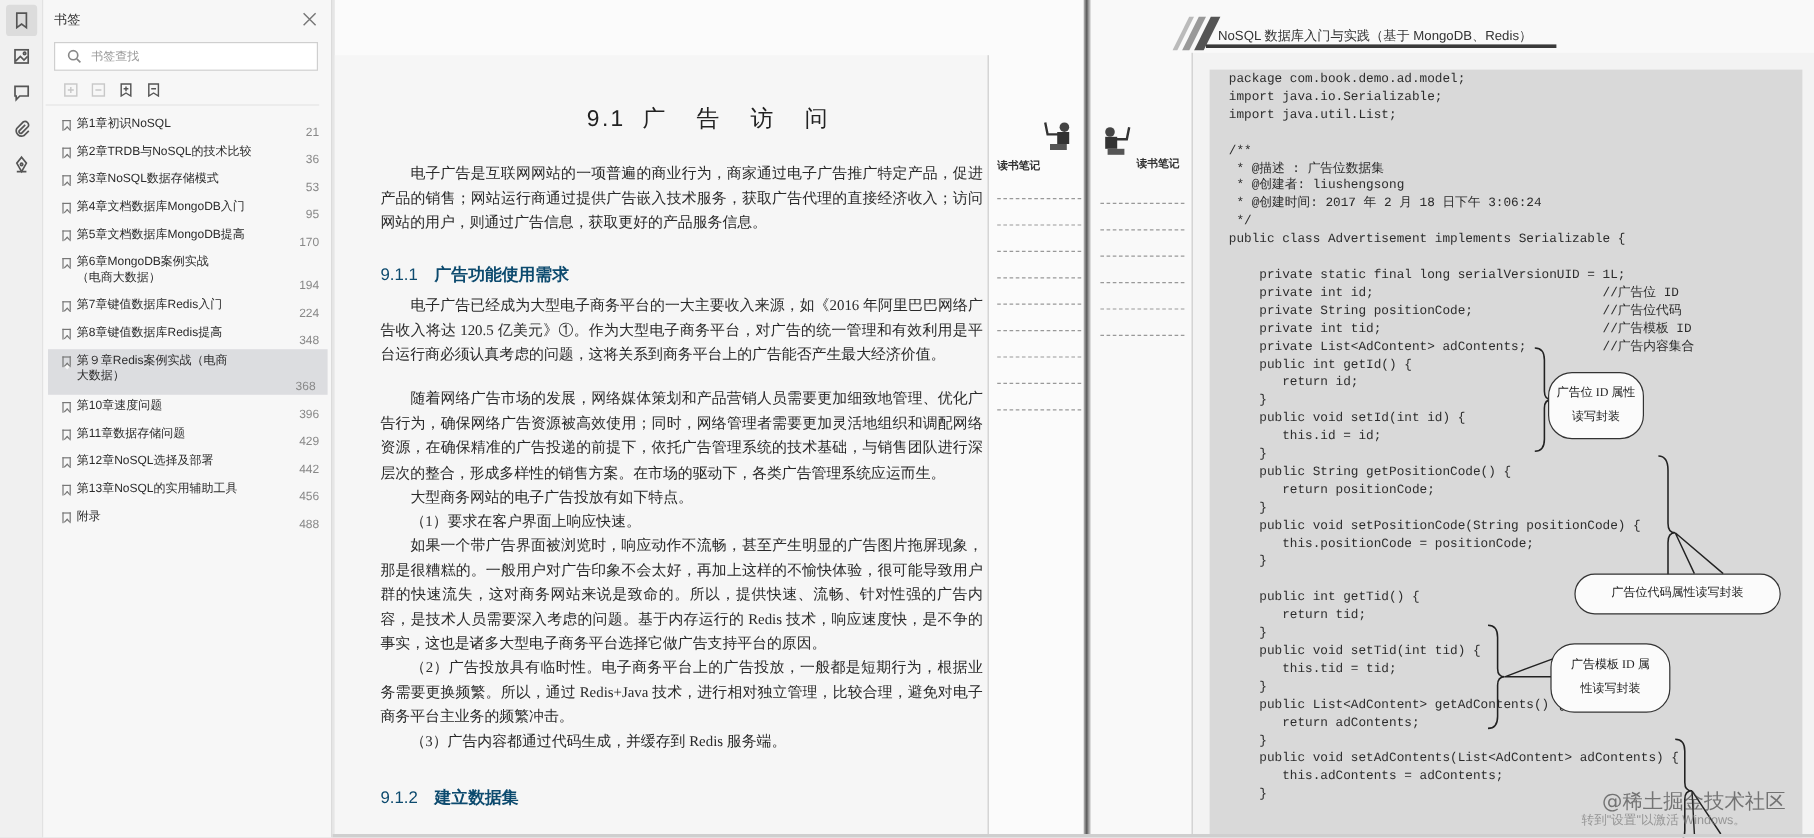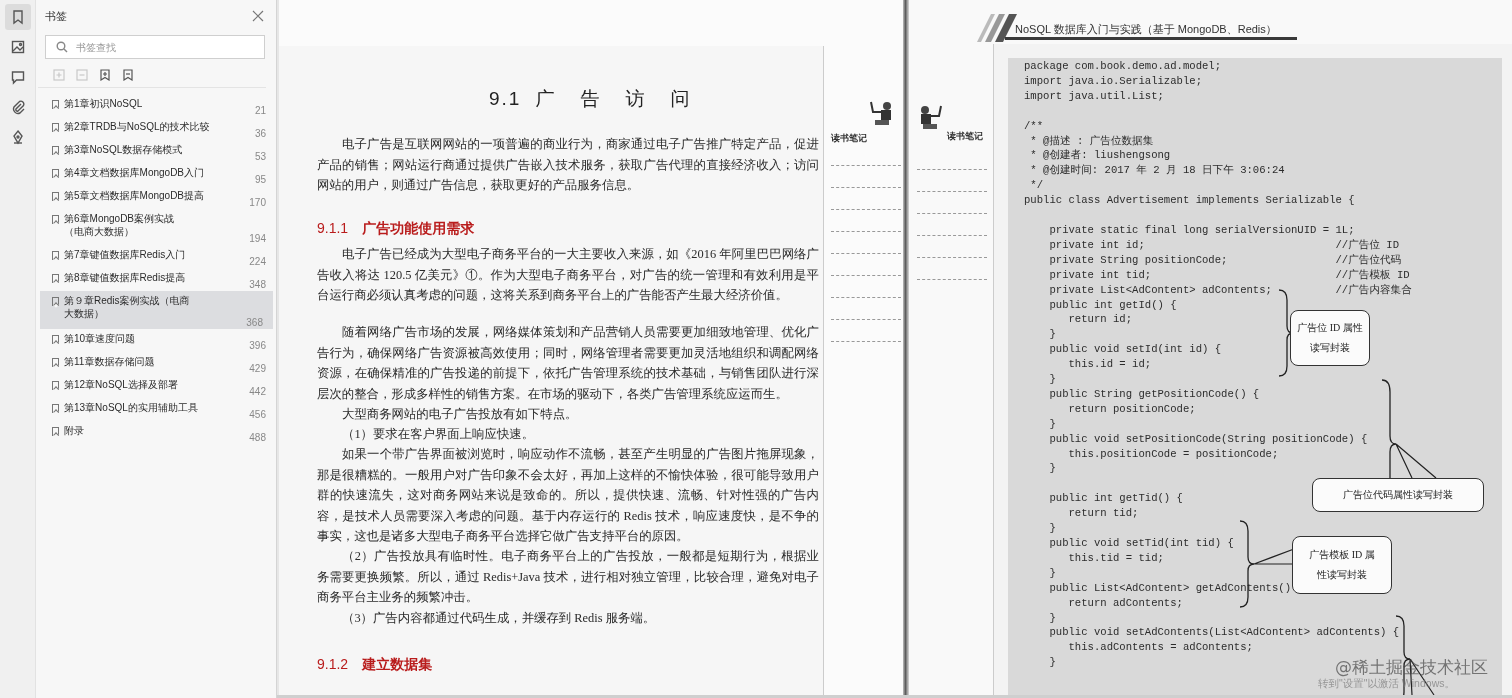--- a/index.html
+++ b/index.html
@@ -47,38 +47,38 @@
   .run-head-l { position: absolute; left: 230px; top: 16px; width: 320px; height: 26px; }
   .run-head-l .txt { position: absolute; right: 36px; top: 6px; font-size: 11px; color: #333; }
   .run-head-l .rule { position: absolute; left: 0; right: 34px; bottom: 0; height: 3px; background: #3a3a3a; }
   .run-head-l .stripes { position: absolute; right: 0; top: -4px; width: 44px; height: 30px; }
   .content-l { position: absolute; left: 0; top: 46px; width: 545px; height: 650px; border-right: 1px solid #ccc; background: #f6f6f6; }
   .title-91 { position: absolute; left: 210px; top: 40px; font-size: 19px; color: #222; letter-spacing: 2px; }
   .title-91 .num { font-family: "Liberation Sans", sans-serif; margin-right: 14px; }
   .title-91 .ch { font-family: "DejaVu Serif", serif; letter-spacing: 10px; }
   .para { position: absolute; left: 38px; width: 502px; font-family: "Liberation Serif", "DejaVu Serif", serif; font-size: 12.4px; line-height: 20.5px; color: #2a2a2a; text-align: justify; }
   .para.indent { text-indent: 25px; }
-  .h3 { position: absolute; left: 38px; font-size: 14px; font-weight: bold; color: #b91c1c; }
+  .h3 { position: absolute; left: 38px; font-size: 14px; font-weight: bold; color: #0c4a6e; }
   .h3 .n { font-weight: normal; margin-right: 14px; }
 
   .notes-l { position: absolute; left: 548px; top: 100px; width: 78px; }
   .notes-r { position: absolute; left: 4px; top: 104px; width: 78px; }
   .note-head { font-size: 9px; color: #333; font-family: "DejaVu Serif", serif; font-weight: bold; position: relative; height: 44px; }
   .note-figure { position: absolute; width: 30px; height: 28px; }
   .note-line { height: 22px; border-bottom: 1px dashed #999; margin: 0 4px; }
 
   
   .run-head-r { position: absolute; left: 68px; top: 12px; width: 320px; height: 28px; }
   .run-head-r .txt { position: absolute; left: 38px; top: 10px; font-size: 11px; color: #333; }
   .run-head-r .rule { position: absolute; left: 28px; right: 0; bottom: 0; height: 3px; background: #3a3a3a; }
   .run-head-r .stripes { position: absolute; left: 0; top: 0; width: 44px; height: 30px; }
   .content-r { position: absolute; left: 84px; top: 44px; width: 520px; height: 651px; border-left: 1px solid #ccc; background: #f3f3f3; }
   .code { position: absolute; left: 14px; top: 14px; width: 494px; height: 640px; background: #d9d9d9; }
   .code pre { font-family: "Liberation Mono", "DejaVu Sans Mono", monospace; font-size: 10.6px; line-height: 14.9px; color: #2c2c2c; padding: 1px 0 0 16px; white-space: pre; }
-  .callout { position: absolute; background: #fbfbfb; border: 1.3px solid #333; border-radius: 8px; font-family: "Liberation Serif", "DejaVu Serif", serif; font-size: 10px; color: #222; text-align: center; line-height: 20px; display:flex; align-items:center; justify-content:center; }
+  .callout { position: absolute; background: #fbfbfb; border: 1.3px solid #333; border-radius: 20px; font-family: "Liberation Serif", "DejaVu Serif", serif; font-size: 10px; color: #222; text-align: center; line-height: 20px; display:flex; align-items:center; justify-content:center; }
   .brace { position: absolute; width: 16px; }
   .pointer { position: absolute; overflow: visible; }
 
   .watermark { position: absolute; left: 1335px; top: 656px; font-size: 17px; color: rgba(60,60,60,0.65); font-family: "DejaVu Sans", sans-serif; pointer-events: none; }
   .win-act { position: absolute; left: 1318px; top: 677px; font-size: 10.5px; color: rgba(120,120,120,0.7); pointer-events: none; }
 </style>
 </head>
 <body>
 
 <div class="app">

